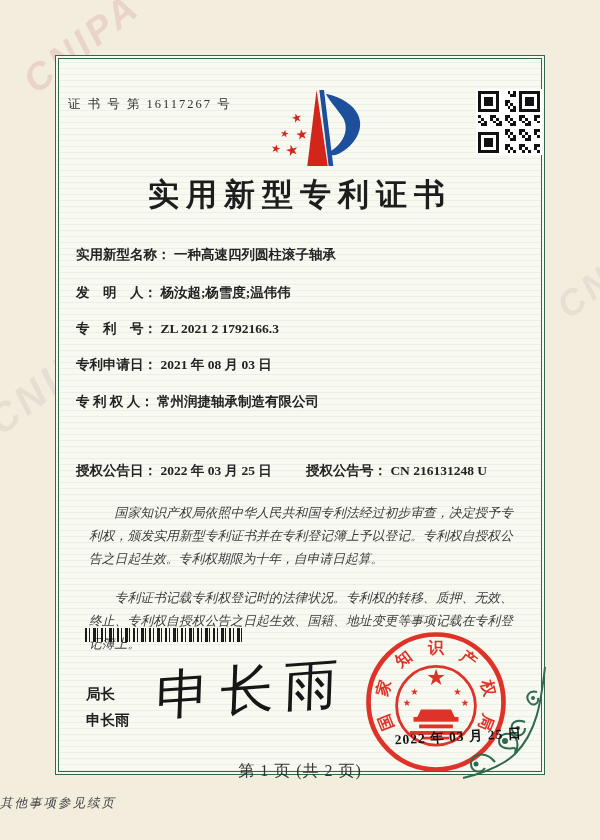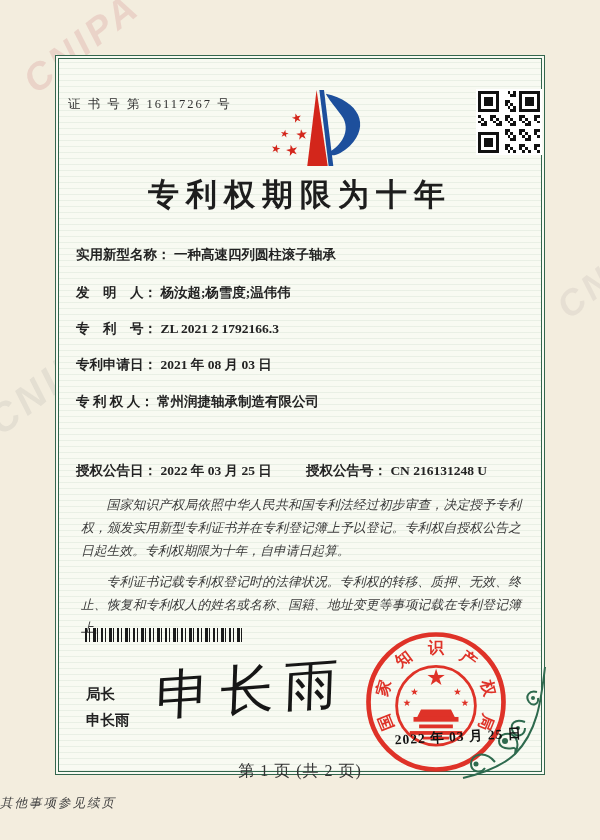--- a/index.html
+++ b/index.html
@@ -19,21 +19,21 @@
   .qr{position:absolute;left:420px;top:33px;width:62px;height:62px;background:#fff;padding:2px;}
   .title{position:absolute;left:0;top:118px;width:100%;text-align:center;
          font-size:31px;font-weight:bold;letter-spacing:7px;color:#1d1d1d;}
   .frow{position:absolute;left:20px;width:450px;font-size:13.5px;color:#232323;
         font-weight:600;white-space:nowrap;}
   .frow .lab{display:inline-block;}
   .frow .val{font-weight:700;}
   .authno{position:absolute;left:230px;top:0;}
   .paras{position:absolute;left:17px;top:430px;width:456px;font-size:12.8px;
          line-height:23px;color:#3a3a3a;font-style:italic;font-weight:500;}
-  .paras p{margin:8px;text-indent:2em;text-align:justify;}
+  .paras p{margin:16px;text-indent:2em;text-align:justify;}
   .barcode{position:absolute;left:29px;top:572px;width:160px;height:14px;
      background:repeating-linear-gradient(90deg,#1a1a1a 0 2px,transparent 2px 4px,
         #1a1a1a 4px 5px,transparent 5px 8px,#1a1a1a 8px 11px,transparent 11px 12px,
         #1a1a1a 12px 13px,transparent 13px 16px);}
   .dirblock{position:absolute;left:30px;top:625px;font-size:14.5px;font-weight:700;
             color:#222;line-height:26px;font-family:"Liberation Sans","DejaVu Sans",sans-serif;}
   .autograph{position:absolute;left:100px;top:598px;font-size:54px;color:#161616;
              transform:rotate(-4deg) skewX(-6deg);letter-spacing:10px;white-space:nowrap;}
   .seal{position:absolute;left:305px;top:571px;width:150px;height:150px;opacity:.92;}
   .sealdate{position:absolute;left:315px;top:672px;width:175px;text-align:center;
@@ -159,21 +159,21 @@
       <rect x="19" y="18" width="1" height="1" fill="#111"></rect>
       <rect x="19" y="19" width="1" height="1" fill="#111"></rect>
       <rect x="20" y="8" width="1" height="1" fill="#111"></rect>
       <rect x="20" y="10" width="1" height="1" fill="#111"></rect>
       <rect x="20" y="13" width="1" height="1" fill="#111"></rect>
       <rect x="20" y="15" width="1" height="1" fill="#111"></rect>
       <rect x="20" y="18" width="1" height="1" fill="#111"></rect>
       <rect x="20" y="20" width="1" height="1" fill="#111"></rect>
     </svg>
 
-  <div class="title">专利权期限为十年</div>
+  <div class="title">实用新型专利证书</div>
 
   <div class="frow" style="top:190px">
     <span class="lab">实用新型名称：</span>
     <span class="val">一种高速四列圆柱滚子轴承</span>
   </div>
   <div class="frow" style="top:228px">
     <span class="lab">发　明　人：</span>
     <span class="val">杨汝超;杨雪度;温伟伟</span>
   </div>
   <div class="frow" style="top:264px">
@@ -194,21 +194,21 @@
       <span class="val">2022 年 03 月 25 日</span>
     </span>
     <span class="authno">
       <span class="lab">授权公告号：</span>
       <span class="val">CN 216131248 U</span>
     </span>
   </div>
 
   <div class="paras">
     <p>国家知识产权局依照中华人民共和国专利法经过初步审查，决定授予专利权，颁发实用新型专利证书并在专利登记簿上予以登记。专利权自授权公告之日起生效。专利权期限为十年，自申请日起算。</p>
-    <p>专利证书记载专利权登记时的法律状况。专利权的转移、质押、无效、终止、恢复和专利权人的姓名或名称、国籍、地址变更等事项记载在专利登记簿上。</p>
+    <p>专利证书记载专利权登记时的法律状况。专利权的转移、质押、无效、终止、专利权自授权公告之日起生效、国籍、地址变更等事项记载在专利登记簿上。</p>
   </div>
 
   <div class="barcode"></div>
 
   <div class="dirblock">
     <div>局长</div>
     <div>申长雨</div>
   </div>
 
   <div class="autograph">申长雨</div>

